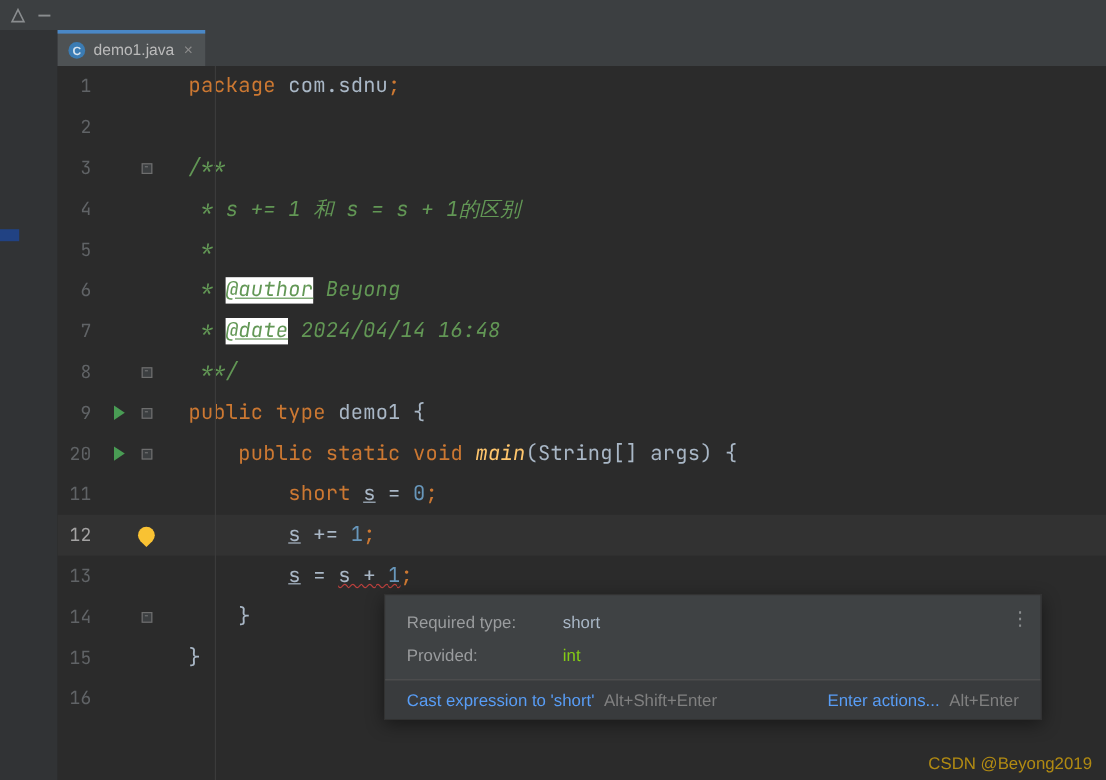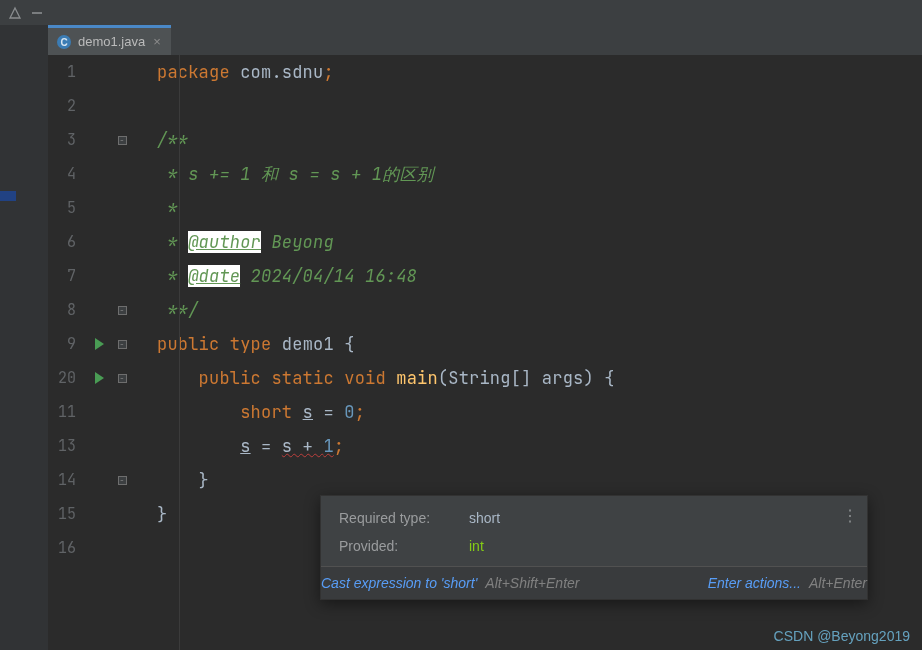--- a/index.html
+++ b/index.html
@@ -103,21 +103,21 @@
     border:1px solid #6e6e6e;
     background:#3c3f41;
     font-size:8px;line-height:7px;text-align:center;
     color:#888;
   }
   .code-cell { padding-left:4px; font-size:17px; letter-spacing:0.2px;margin-left:21px;}
   .kw { color:#cc7832; }
   .doc { color:#629755; font-style:italic; }
   .doctag { color:#629755; font-style:italic; background:#ffffff; text-decoration:underline; }
   .num { color:#6897bb; }
-  .fn { color:#ffc66d; }
+  .fn { color:#ffc66d;font-style:italic; }
   .under { text-decoration:underline; text-decoration-color:#a9b7c6; }
   .err { text-decoration: underline wavy #bc3f3c; text-decoration-thickness:1.2px; }
   .bulb {
     display:inline-block;
     width:14px;height:14px;
     background:#f9c233;
     border-radius:50% 50% 50% 0;
     transform:rotate(-45deg);
     position:relative;
   }
@@ -132,33 +132,32 @@
     font-size:14px;
     color:#9a9c9e;
   }
   .popup-body { padding:14px 18px 12px 18px; display:grid; grid-template-columns:130px 1fr; row-gap:12px; position:relative;}
   .popup-body .val-short { color:#a9b7c6; }
   .popup-body .val-int { color:#84cc16; }
   .dots { position:absolute; right:10px; top:10px; color:#8a8d8f; font-size:16px; letter-spacing:-1px;}
   .popup-actions {
     border-top:1px solid #515151;
     background:#393b3d;
-    padding:8px 0;
+    padding:8px 18px;
     display:flex;
     gap:8px;
     align-items:center;
     color:#808080;
-    font-style:italic;
   }
   .link { color:#589df6; cursor:pointer; }
   .spacer { flex:1; }
   .watermark {
     position:absolute;
     right:12px; bottom:6px;
-    color:#7dd3fc;
+    color:#eab308;
     font-family:"Segoe UI", sans-serif;
     font-size:14px;
     opacity:.7;
   }
   .side-highlight {
     position:absolute;
     left:0; top:166px;
     width:16px; height:10px;
     background:#214283;
   }
@@ -269,20 +268,26 @@
       <span class="fold-gutter"><span class="fold-box">−</span></span>
       <span class="code-cell">    <span class="kw">public</span> <span class="kw">static</span> <span class="kw">void</span> <span class="fn">main</span><span>(String[] args) {</span></span>
     </div>
 
     <div class="line">
       <span class="gutter">11</span>
       <span class="run-gutter"></span><span class="fold-gutter"></span>
       <span class="code-cell">        <span class="kw">short</span> <span class="under">s</span><span> = </span><span class="num">0</span><span class="kw">;</span></span>
     </div>
 
+    <div class="line hl">
+      <span class="gutter current">12</span>
+      <span class="run-gutter"></span>
+      <span class="fold-gutter"><span class="bulb"></span></span>
+      <span class="code-cell">        <span class="under">s</span><span> += </span><span class="num">1</span><span class="kw">;</span></span>
+    </div>
 
     <div class="line">
       <span class="gutter">13</span>
       <span class="run-gutter"></span><span class="fold-gutter"></span>
       <span class="code-cell">        <span class="under">s</span><span> = </span><span class="err"><span>s + </span><span class="num">1</span></span><span class="kw">;</span></span>
     </div>
 
     <div class="line">
       <span class="gutter">14</span>
       <span class="run-gutter"></span>

